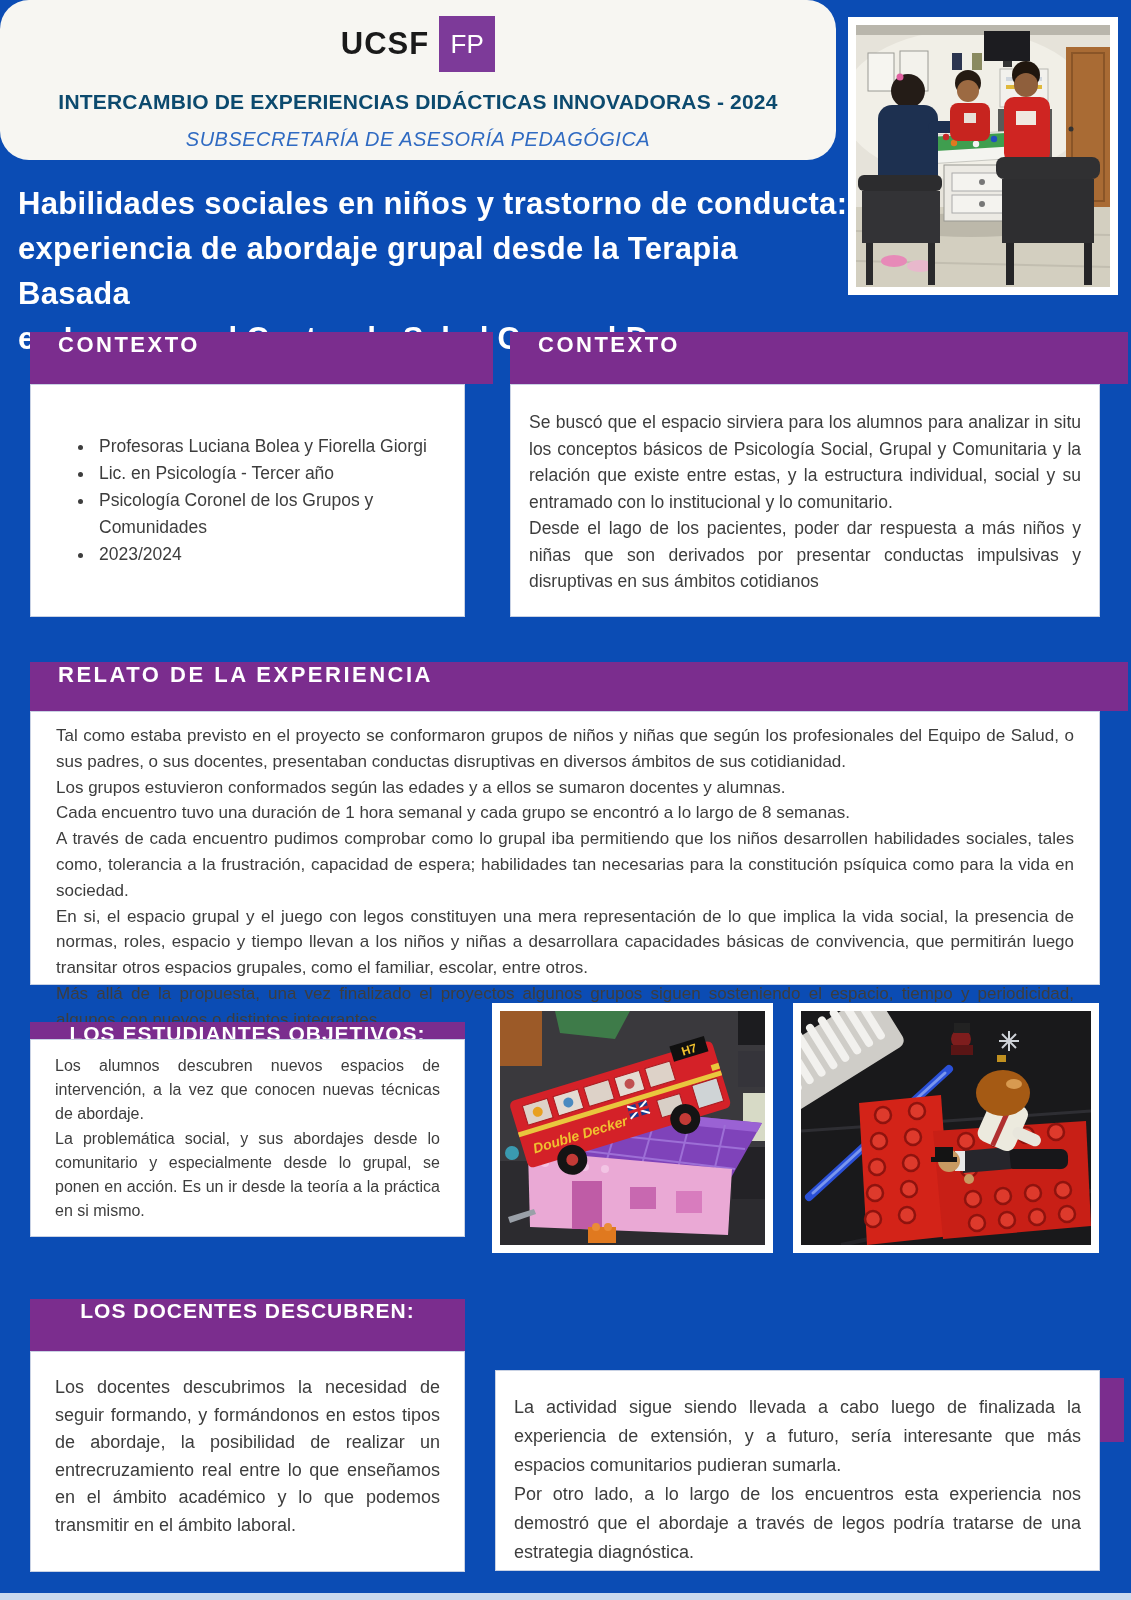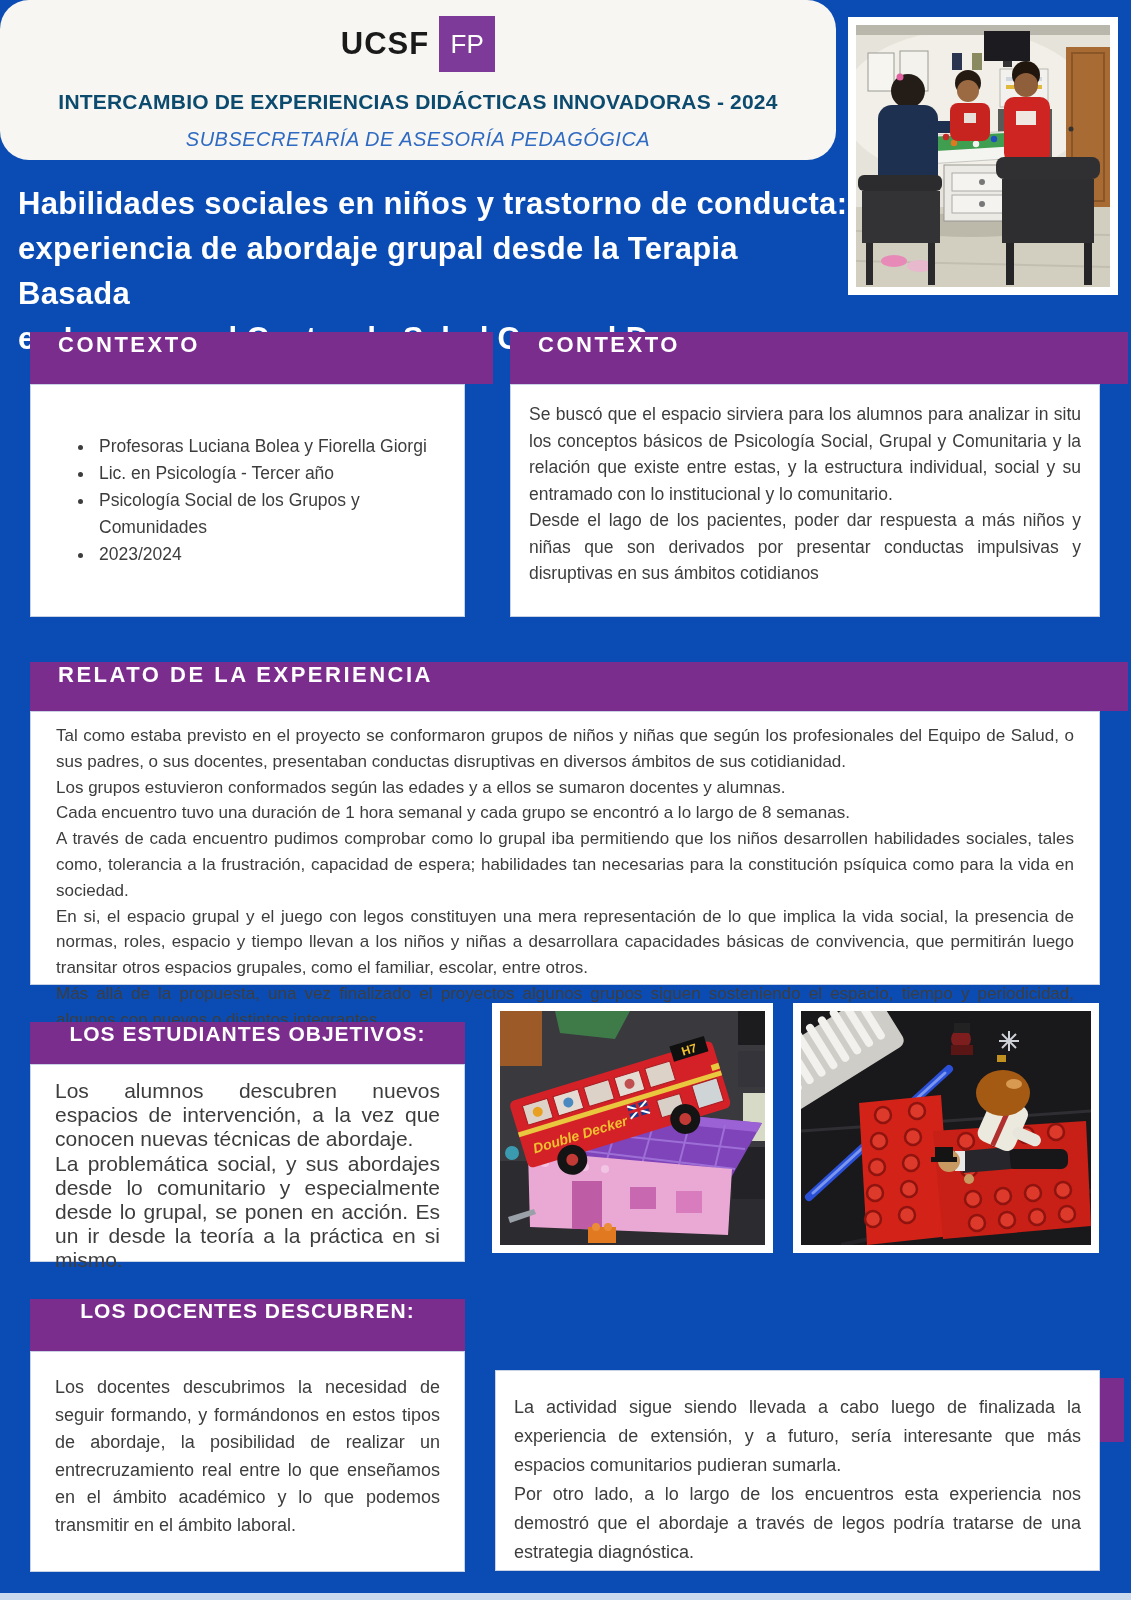--- a/index.html
+++ b/index.html
@@ -31,30 +31,30 @@
   .card p{margin:0;}
   .justify{text-align:justify;}
 
   .contexto-bar{left:30px;top:332px;width:435px;height:52px;}
   .contexto-card{left:30px;top:384px;width:435px;height:233px;display:flex;flex-direction:column;
                  justify-content:center;padding:0 16px 0 40px;}
   .contexto-card ul{margin:0;padding-left:24px;font-size:17.5px;line-height:27px;}
   .contexto-card li{padding-left:4px;}
 
   .objetivos-bar{left:510px;top:332px;width:590px;height:52px;}
-  .objetivos-card{left:510px;top:384px;width:590px;height:233px;padding:16px 18px;
+  .objetivos-card{left:510px;top:384px;width:590px;height:233px;padding:24px 18px;
                   font-size:17.5px;line-height:26.5px;}
 
   .relato-bar{left:30px;top:662px;width:1070px;height:49px;}
   .relato-card{left:30px;top:711px;width:1070px;height:274px;padding:11px 25px;
                font-size:17px;line-height:25.8px;}
 
   .estudiantes-bar{left:30px;top:1022px;width:435px;height:51px;}
-  .estudiantes-card{left:30px;top:1064px;width:435px;height:198px;padding:14px 24px;
-                    font-size:21px;line-height:24.2px;}
+  .estudiantes-card{left:30px;top:1039px;width:435px;height:198px;padding:14px 24px;
+                    font-size:16px;line-height:24.2px;}
 
   .docentes-bar{left:30px;top:1299px;width:435px;height:52px;}
   .docentes-card{left:30px;top:1351px;width:435px;height:221px;padding:22px 24px;
                  font-size:18px;line-height:27.5px;}
 
   .lineas-bar{left:495px;top:1378px;width:605px;height:64px;padding-left:24px;}
   .lineas-card{left:495px;top:1370px;width:605px;height:201px;padding:22px 18px;
                font-size:18px;line-height:29px;}
 
   
@@ -158,21 +158,21 @@
     <div>en Legos en el Centro de Salud Coronel Dorrego.</div>
   </div>
 
   <div class="bar bar-left contexto-bar">
     <span>CONTEXTO</span>
   </div>
   <div class="card contexto-card">
     <ul>
       <li>Profesoras Luciana Bolea y Fiorella Giorgi</li>
       <li>Lic. en Psicología - Tercer año</li>
-      <li>Psicología Social de los Grupos y Comunidades</li>
+      <li>Psicología Coronel de los Grupos y Comunidades</li>
       <li>2023/2024</li>
     </ul>
   </div>
 
   <div class="bar bar-left objetivos-bar">
     <span>CONTEXTO</span>
   </div>
   <div class="card objetivos-card justify">
     <p>Se buscó que el espacio sirviera para los alumnos para analizar in situ los conceptos básicos de Psicología Social, Grupal y Comunitaria y la relación que existe entre estas, y la estructura individual, social y su entramado con lo institucional y lo comunitario.</p>
     <p>Desde el lago de los pacientes, poder dar respuesta a más niños y niñas que son derivados por presentar conductas impulsivas y disruptivas en sus ámbitos cotidianos</p>

